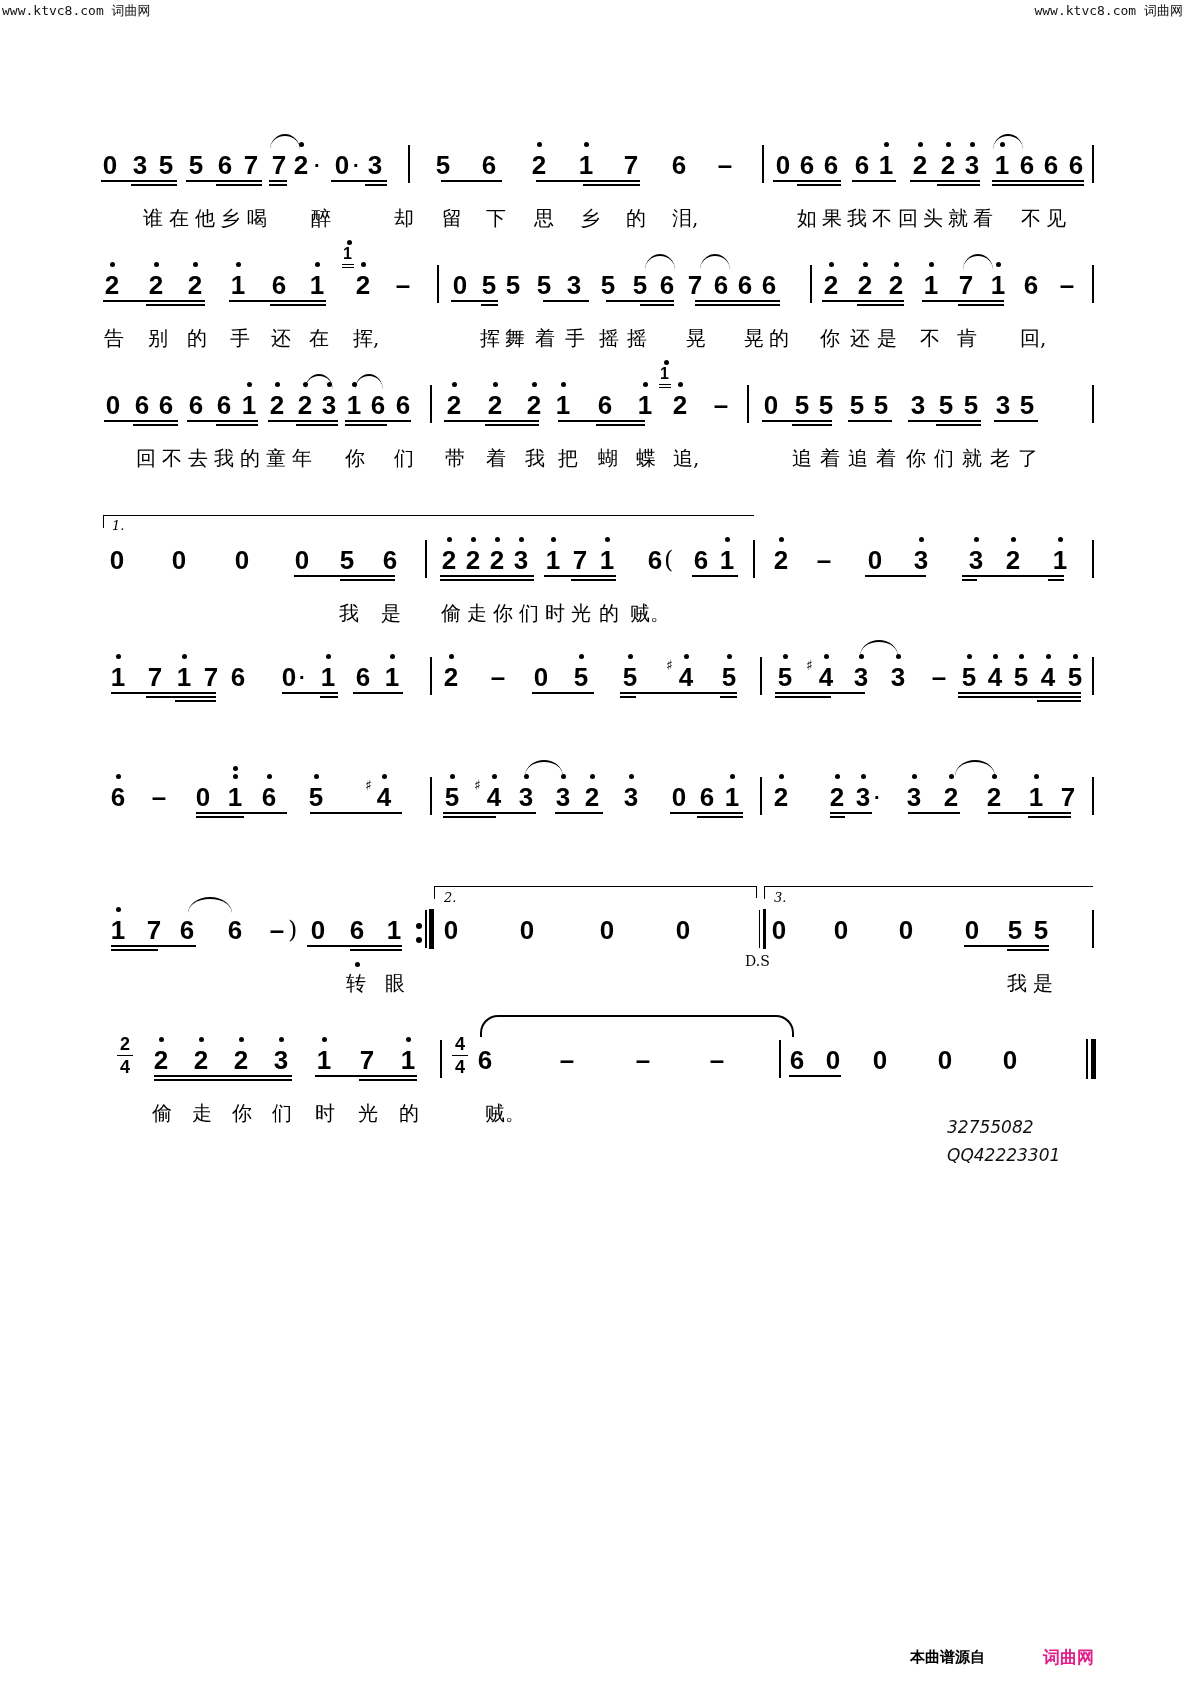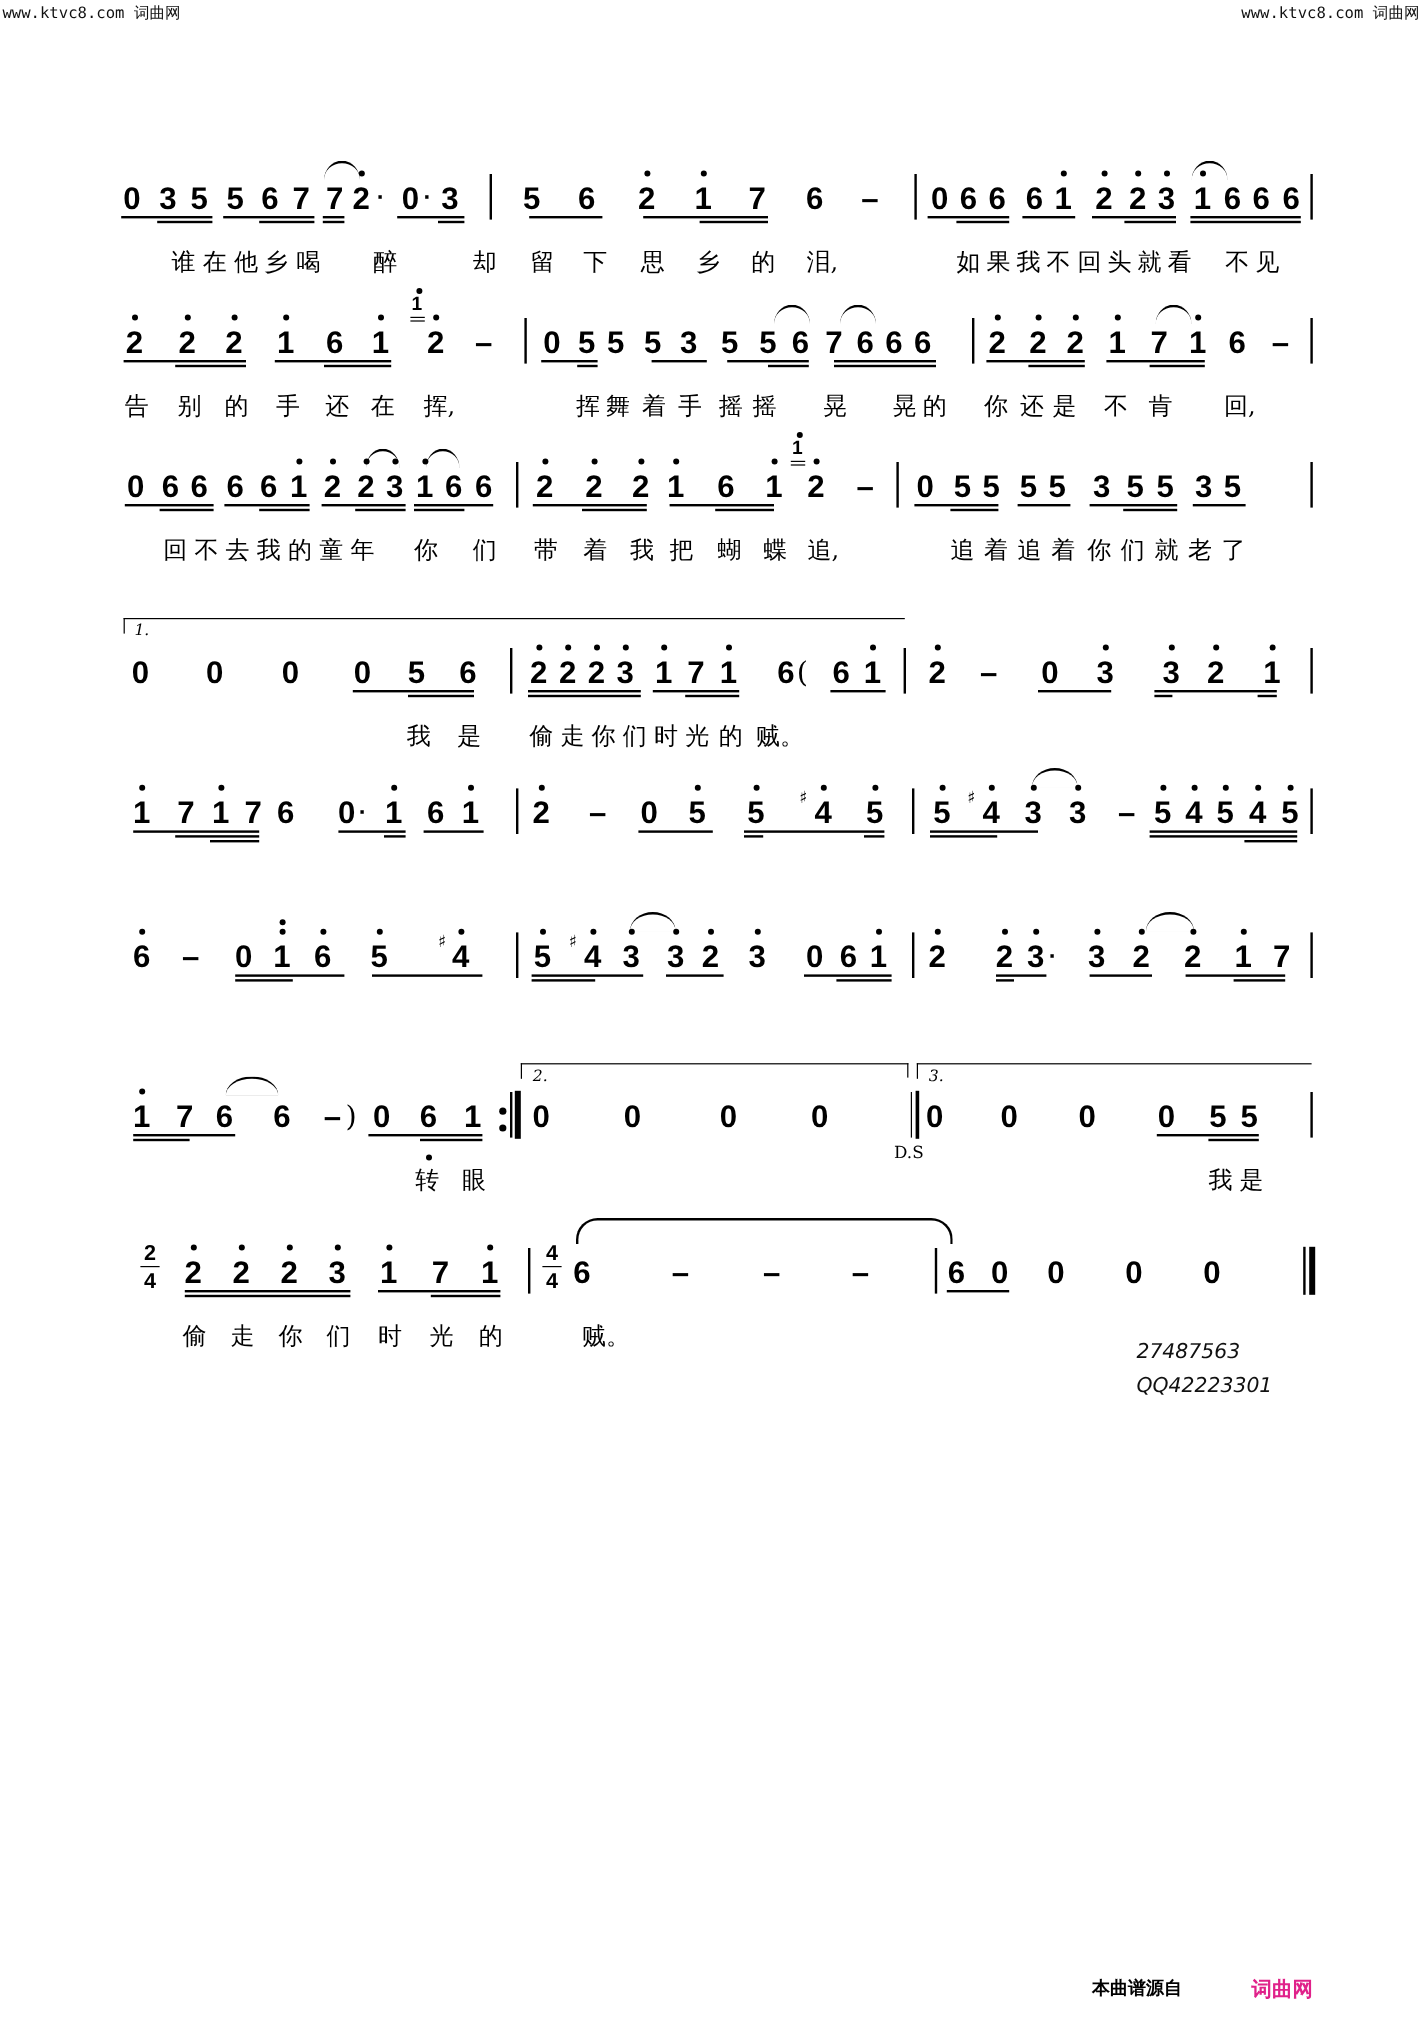--- a/index.html
+++ b/index.html
@@ -540,17 +540,17 @@
   <span class="lyric" style="left:150px;top:56px;">偷</span>
   <span class="lyric" style="left:190px;top:56px;">走</span>
   <span class="lyric" style="left:230px;top:56px;">你</span>
   <span class="lyric" style="left:270px;top:56px;">们</span>
   <span class="lyric" style="left:313px;top:56px;">时</span>
   <span class="lyric" style="left:356px;top:56px;">光</span>
   <span class="lyric" style="left:397px;top:56px;">的</span>
   <span class="lyric" style="left:485px;top:56px;width:40px;">贼。</span>
 </div>
 
-<div class="meta" style="left:947px;top:1117px;">27487563</div>
+<div class="meta" style="left:947px;top:1117px;">32755082</div>
 <div class="meta" style="left:947px;top:1145px;">QQ42223301</div>
 
 <div class="footer-a">本曲谱源自</div>
 <div class="footer-b">词曲网</div>
 
 </body></html>

